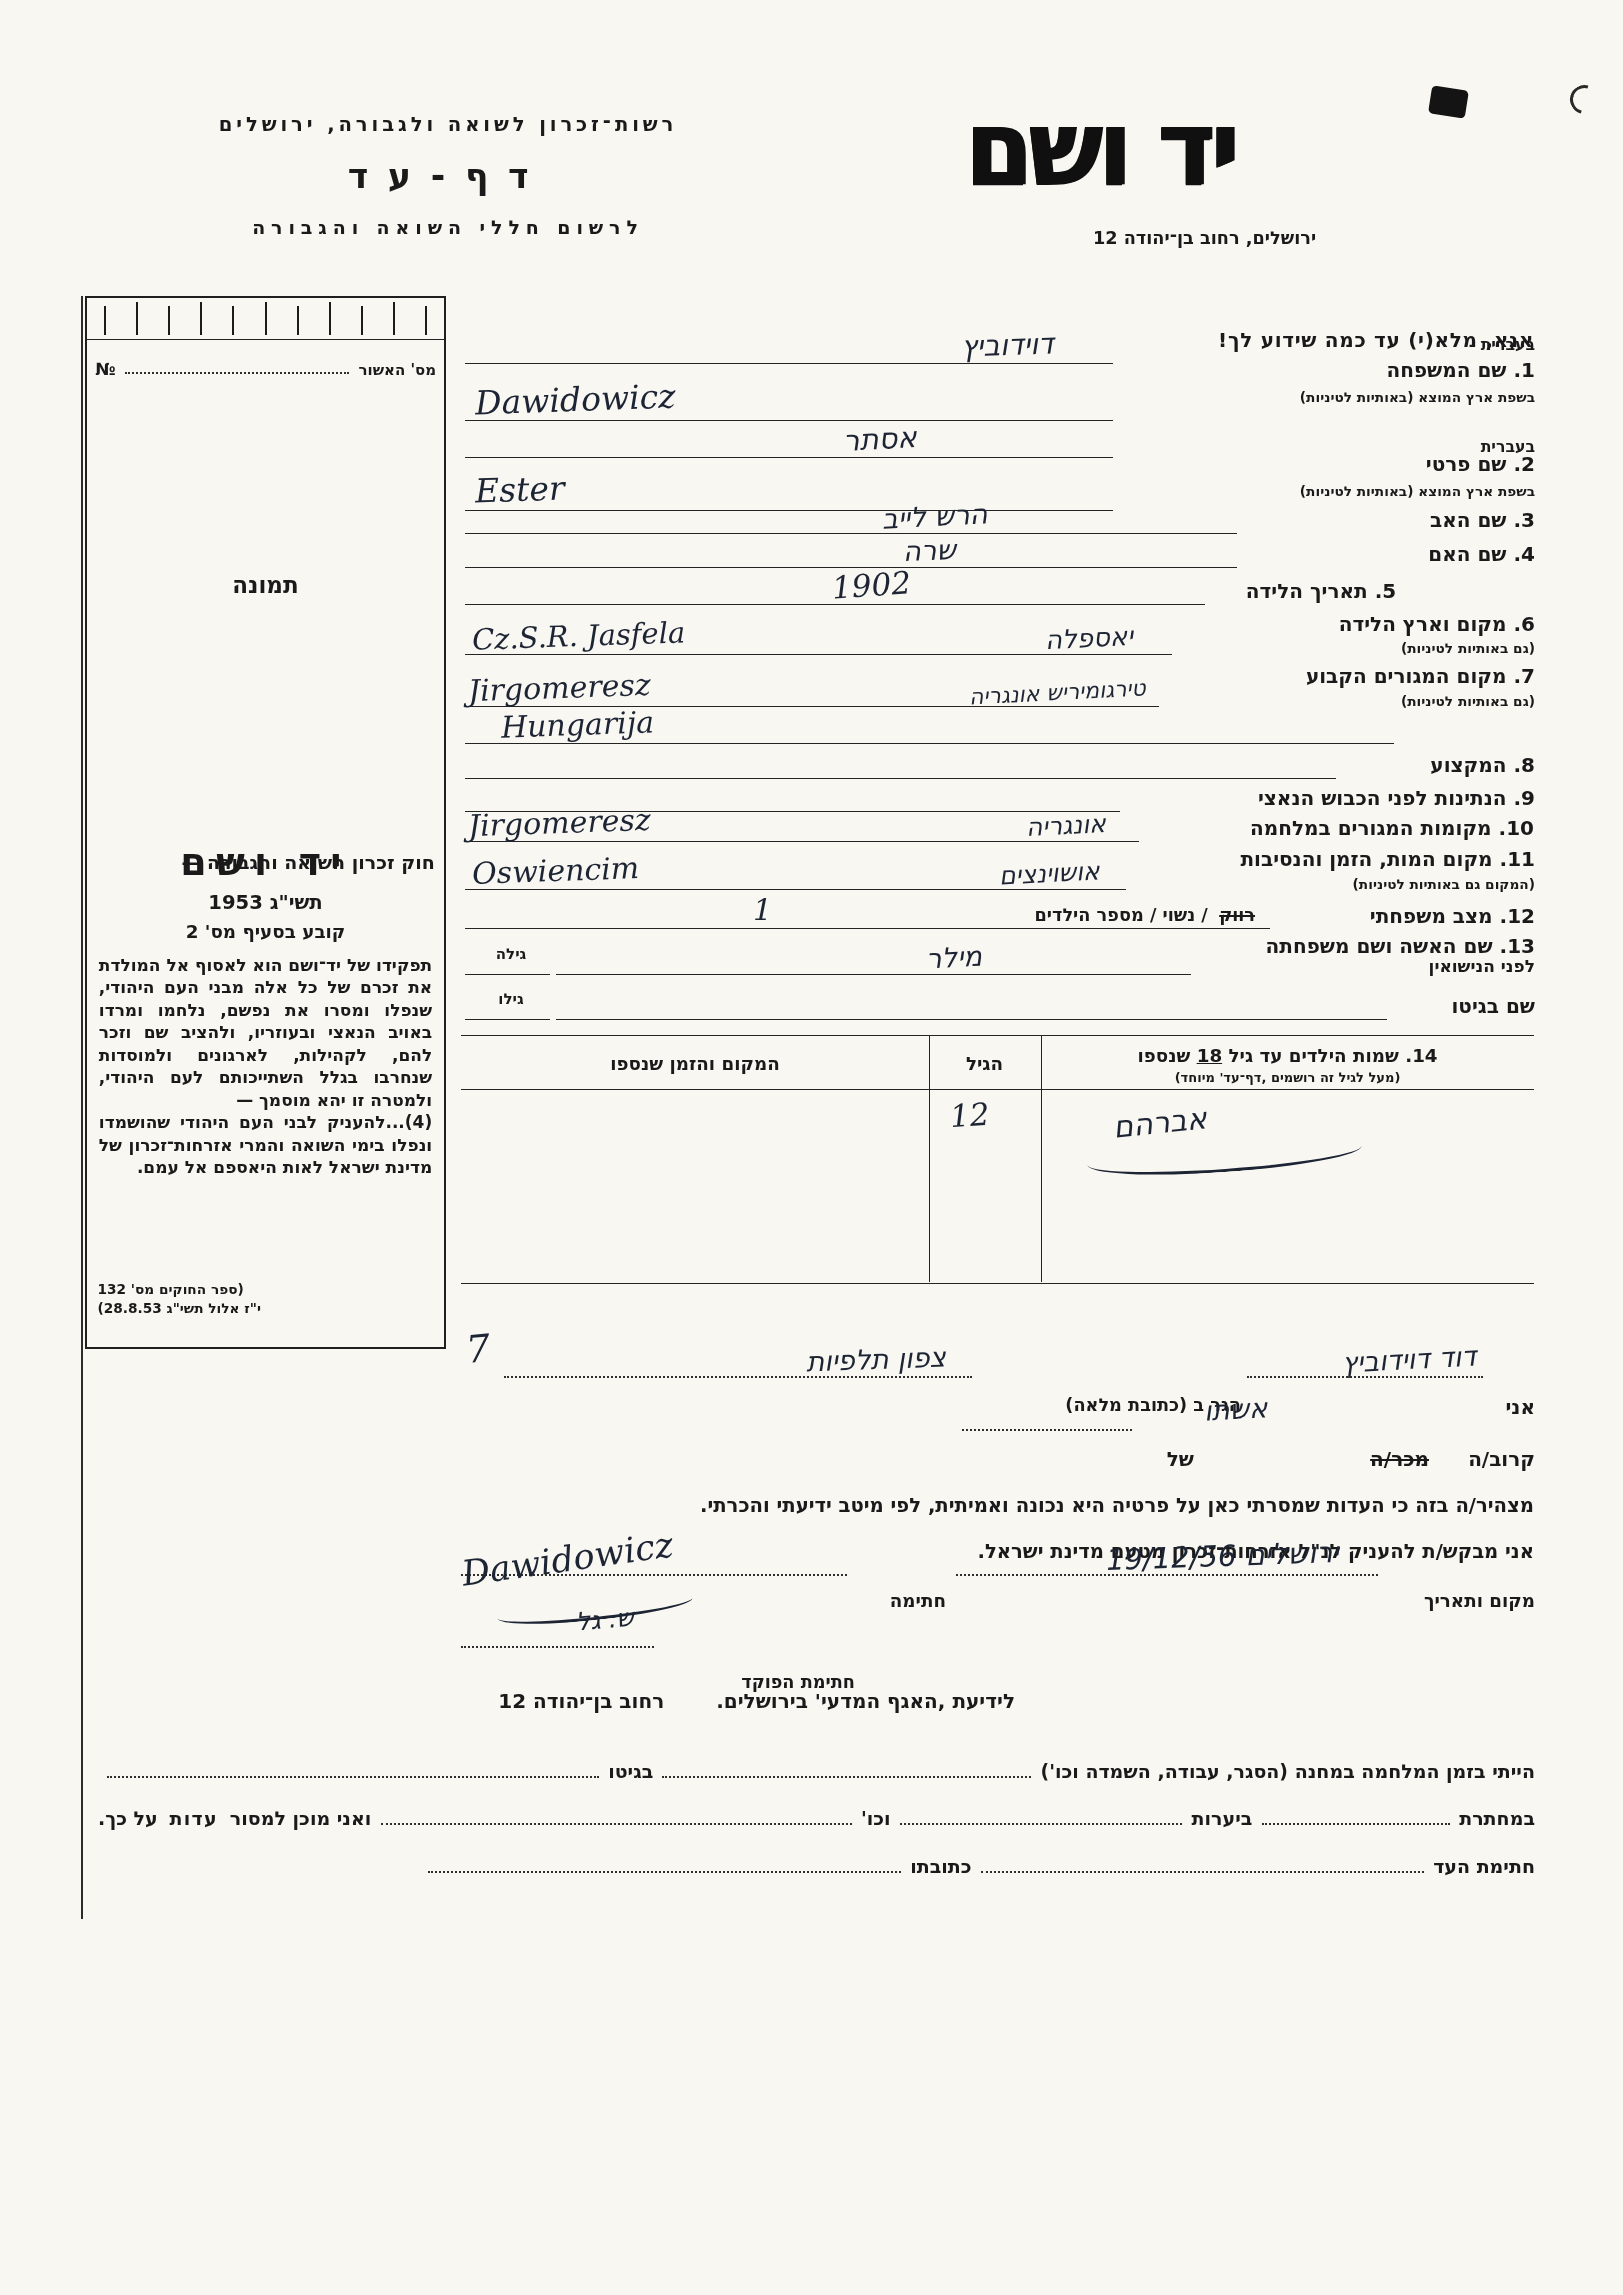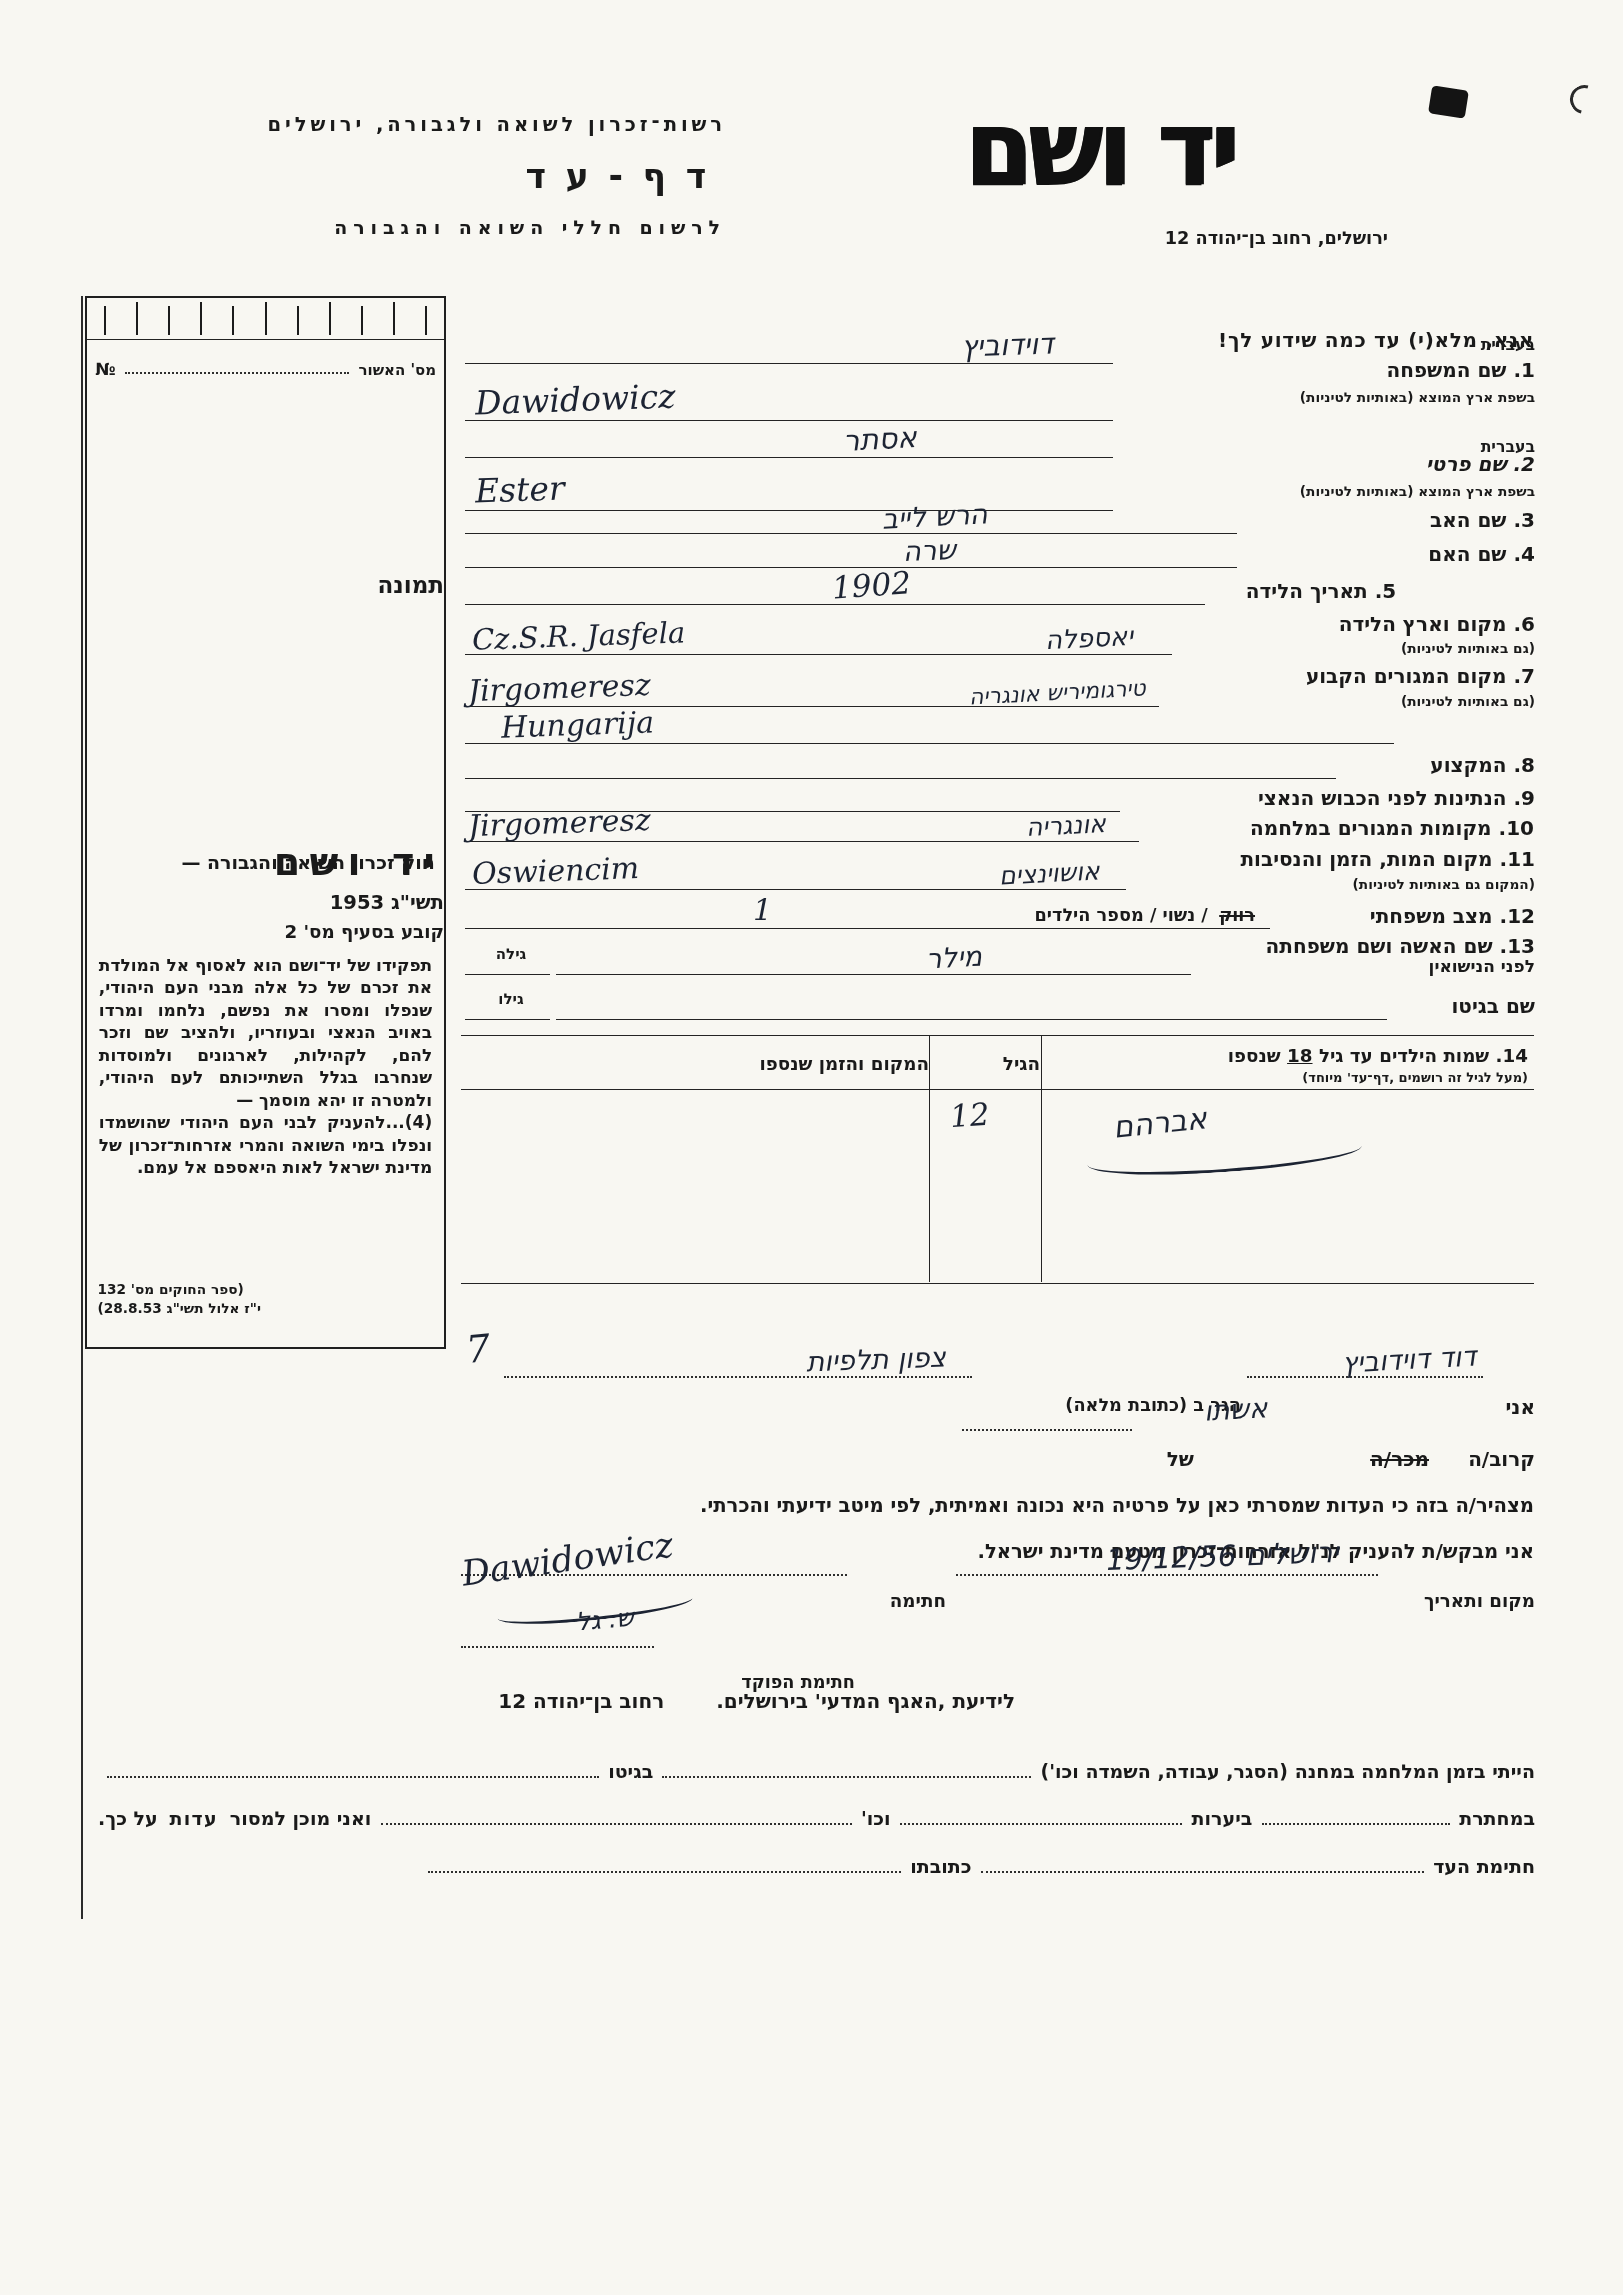--- a/index.html
+++ b/index.html
@@ -2,21 +2,21 @@
 <html lang="he" style="font-size:10.5px"><head>
 <meta charset="utf-8">
 <style>
   * { margin:0; padding:0; box-sizing:border-box; }
   html,body { background:#9a9a9a; }
   .page { position:relative; width:1623px; height:2295px; margin:0 auto;
           background:#f8f7f2; color:#1a1a1a;
           font-family:"DejaVu Sans",sans-serif; direction:rtl; overflow:hidden; }
   .abs { position:absolute; }
   .b  { font-weight:bold; }
-  .ctr{ }
+  .ctr{ text-align:center; }
   .rt { text-align:right;margin-top:41px; }
   .flabel { position:absolute; text-align:right; font-weight:bold; font-size:20px; line-height:1.15; }
   .fsub   { position:absolute; text-align:right; font-weight:bold; font-size:13.7px; }
   .wl { position:absolute; height:34px; border-bottom:1.3px solid #242424; }
   .wl.dot { border-bottom:2px dotted #2e2e2e; }
   .hand { position:absolute; bottom:1.3px; color:#1d2433; white-space:nowrap; }
   .hand-la { font-family:"DejaVu Serif",serif; font-style:italic; }
   .hand-he { font-style:italic; }
   .strike { text-decoration:line-through; text-decoration-thickness:2px; }
   .u { text-decoration:underline; }
@@ -95,21 +95,21 @@
   <div class="flabel" style="left:1106px;top:359px;width:429px;">1. שם המשפחה</div>
   <div class="fsub" style="left:1106px;top:389px;width:429px;">בשפת ארץ המוצא (באותיות לטיניות)</div>
   <div class="wl" style="left:465px;top:387px;width:648px;">
     <span class="hand hand-la" style="left:9.8px;font-size:33px;transform:rotate(-2deg);">Dawidowicz</span>
   </div>
 
   <div class="fsub" style="left:1381px;top:437px;width:154px;font-size:15.7px;">בעברית</div>
   <div class="wl" style="left:465px;top:424px;width:648px;">
     <span class="hand hand-he" style="right:196px;font-size:29px;transform:rotate(-3deg);">אסתר</span>
   </div>
-  <div class="flabel" style="left:1106px;top:453px;width:429px;font-style:italic;">2. שם פרטי</div>
+  <div class="flabel" style="left:1106px;top:453px;width:429px;">2. שם פרטי</div>
   <div class="fsub" style="left:1106px;top:483px;width:429px;">בשפת ארץ המוצא (באותיות לטיניות)</div>
   <div class="wl" style="left:465px;top:477px;width:648px;">
     <span class="hand hand-la" style="left:9.8px;font-size:33px;transform:rotate(-2deg);">Ester</span>
   </div>
 
   <div class="flabel" style="left:1244px;top:509px;width:291px;">3. שם האב</div>
   <div class="wl" style="left:465px;top:500px;width:772px;">
     <span class="hand hand-he" style="right:249px;font-size:27.5px;transform:rotate(-3deg);">הרש לייב</span>
   </div>
   <div class="flabel" style="left:1244px;top:543px;width:291px;">4. שם האם</div>

